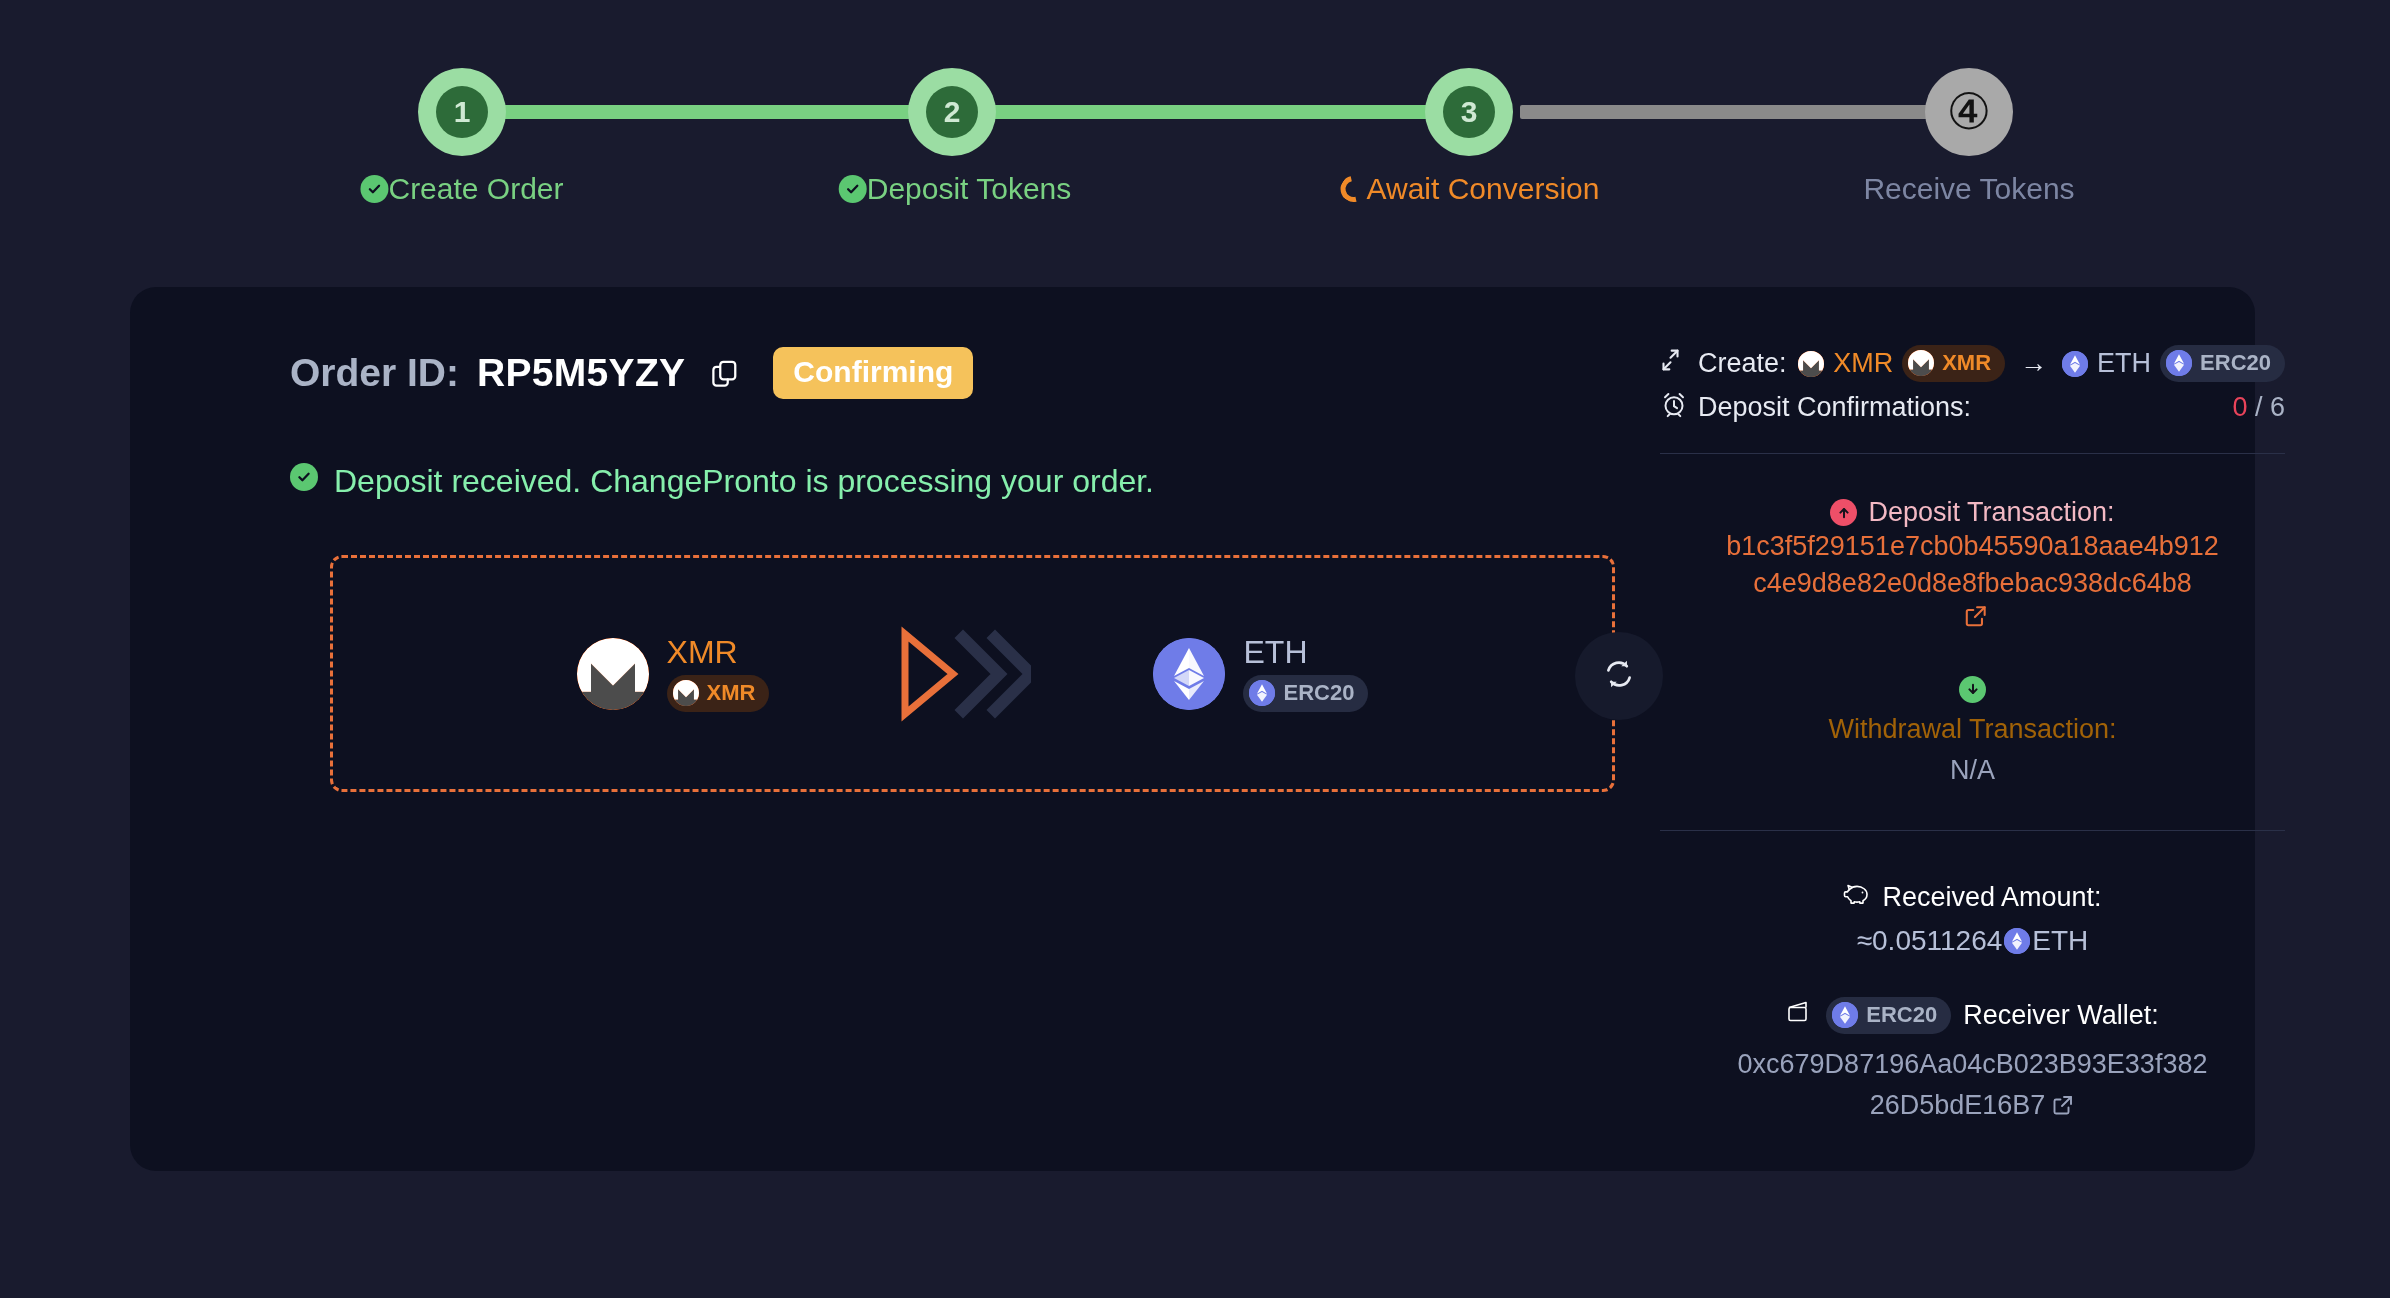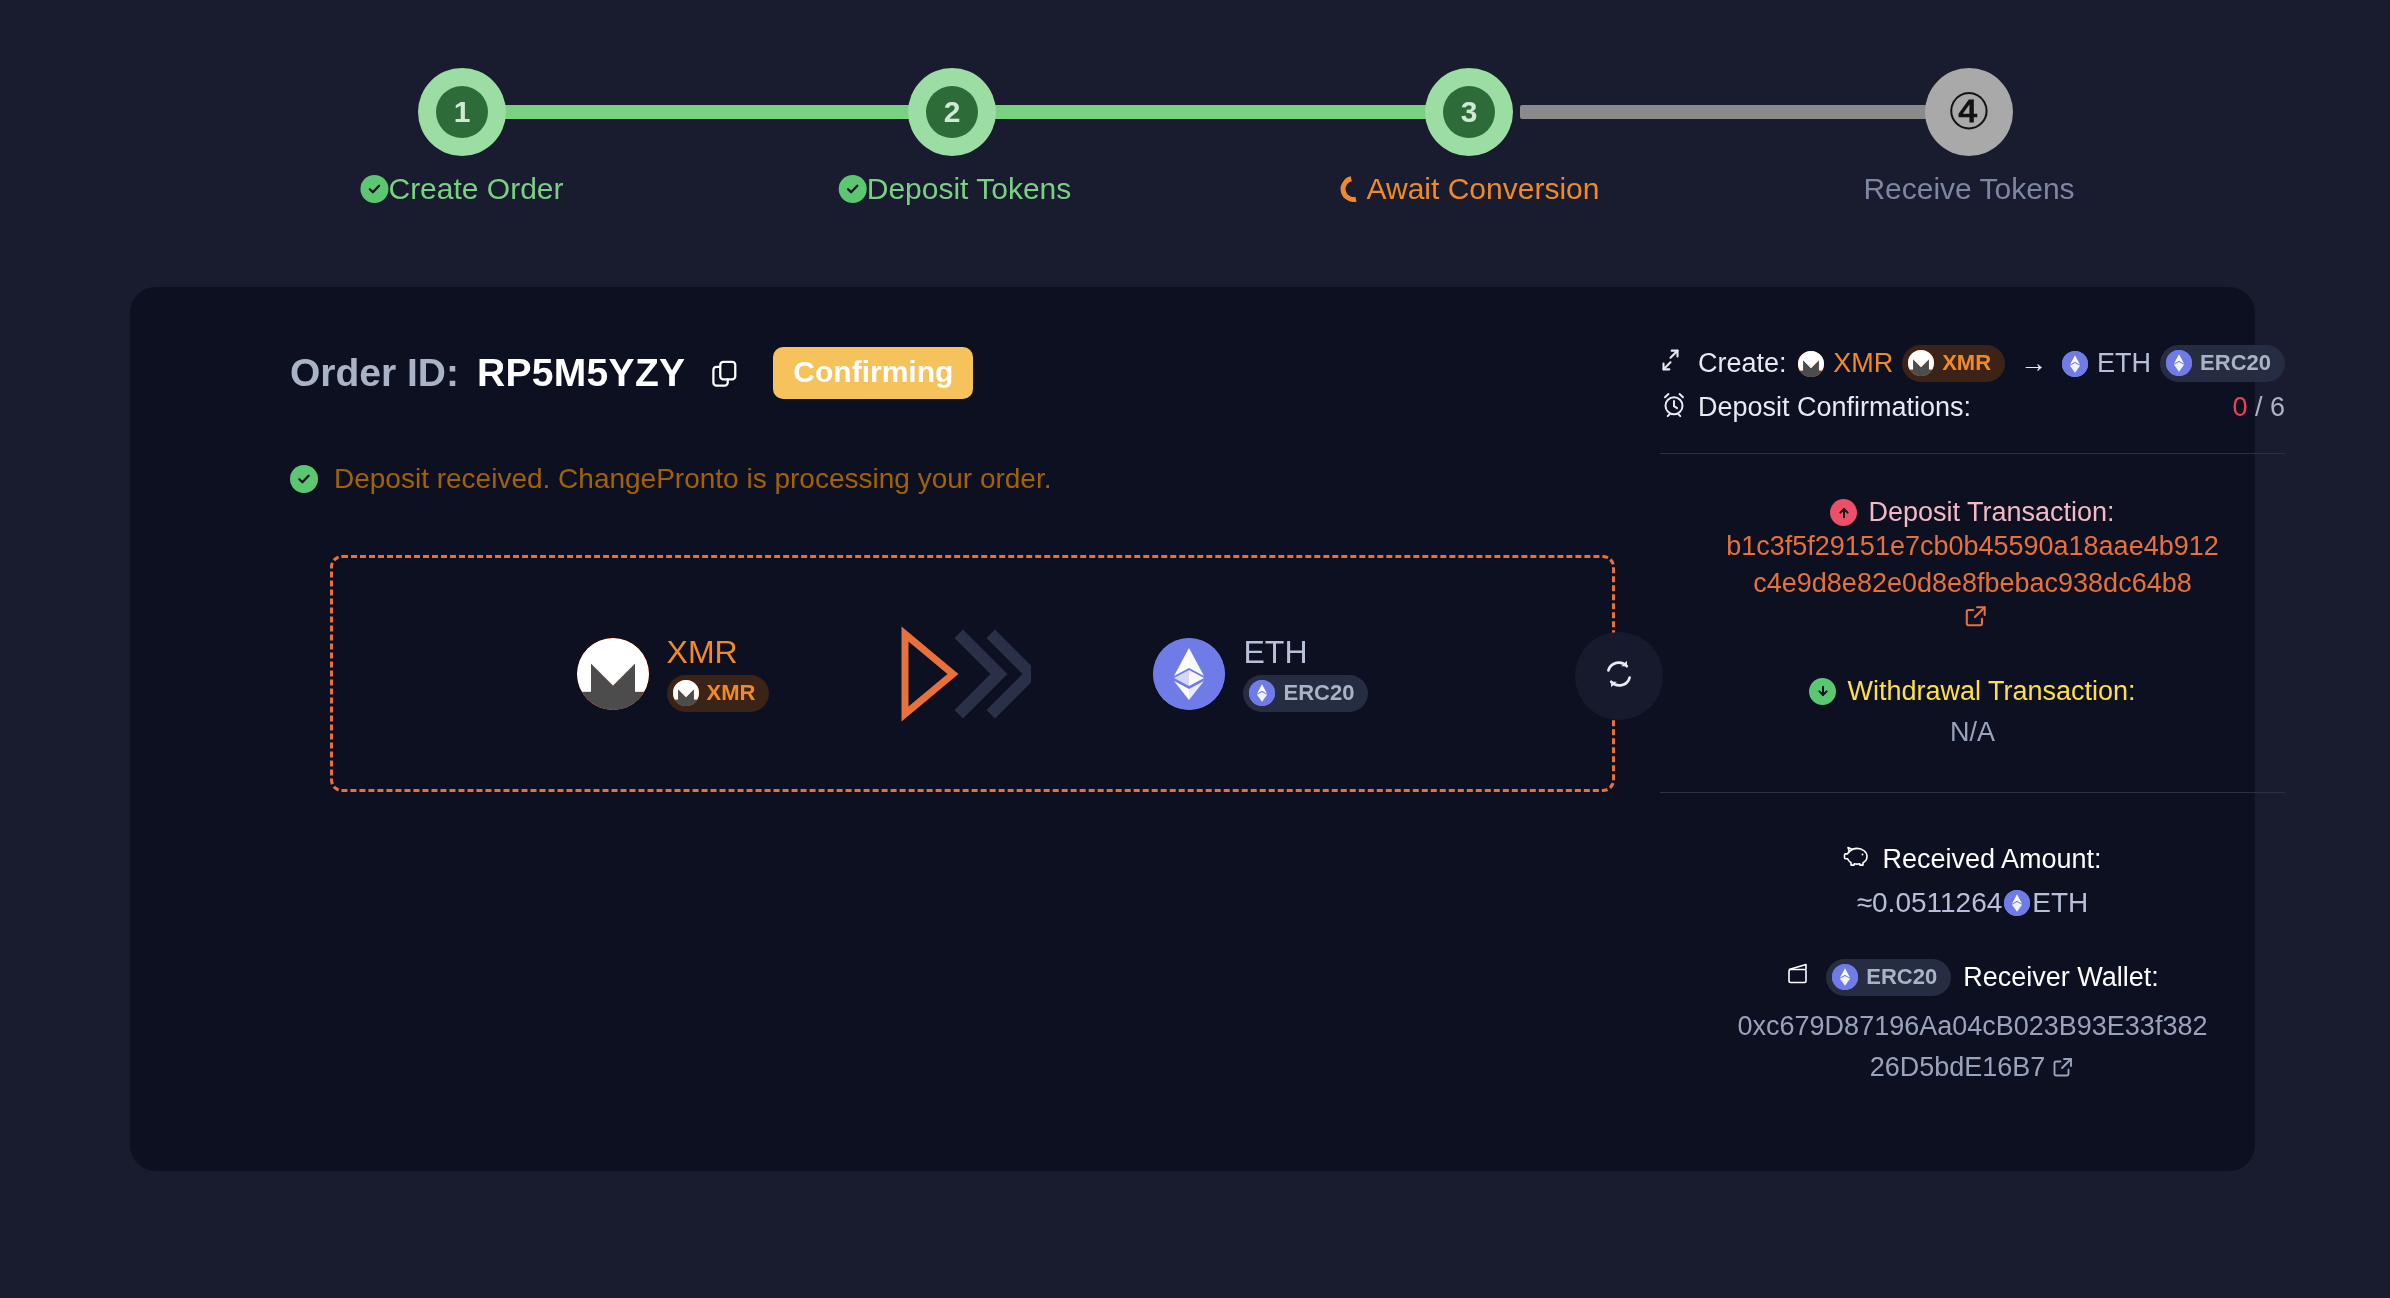--- a/index.html
+++ b/index.html
@@ -126,24 +126,24 @@
     padding: 10px 20px 12px;
     border-radius: 10px;
     line-height: 1;
   }
 
   
   .status-msg {
     position: absolute;
     left: 160px; top: 176px;
     display: flex;
-    align-items: center;
+    align-items: flex-start;
     gap: 16px;
-    color: #a16207;
-    font-size: 28px;
+    color: #86efac;
+    font-size: 32px;
   }
 
   
   .swap-box {
     position: absolute;
     left: 200px; top: 268px;
     width: 1285px; height: 237px;
     border: 3px dashed #e8703a;
     border-radius: 12px;
   }
@@ -249,21 +249,21 @@
   .section { text-align: center; }
   .section-title {
     display: inline-flex;
     align-items: center;
     gap: 11px;
     font-size: 27px;
     justify-content: center;
     margin-top: 17px;
   }
   .title-deposit { color: #f3b9c4; }
-  .title-withdraw { color: #fde047; }
+  .title-withdraw { color: #a16207; flex-direction: column; }
   .title-plain { color: #ffffff; }
 
   .mini-badge {
     width: 27px; height: 27px;
     border-radius: 50%;
     display: inline-flex;
     align-items: center;
     justify-content: center;
     flex: none;
   }

